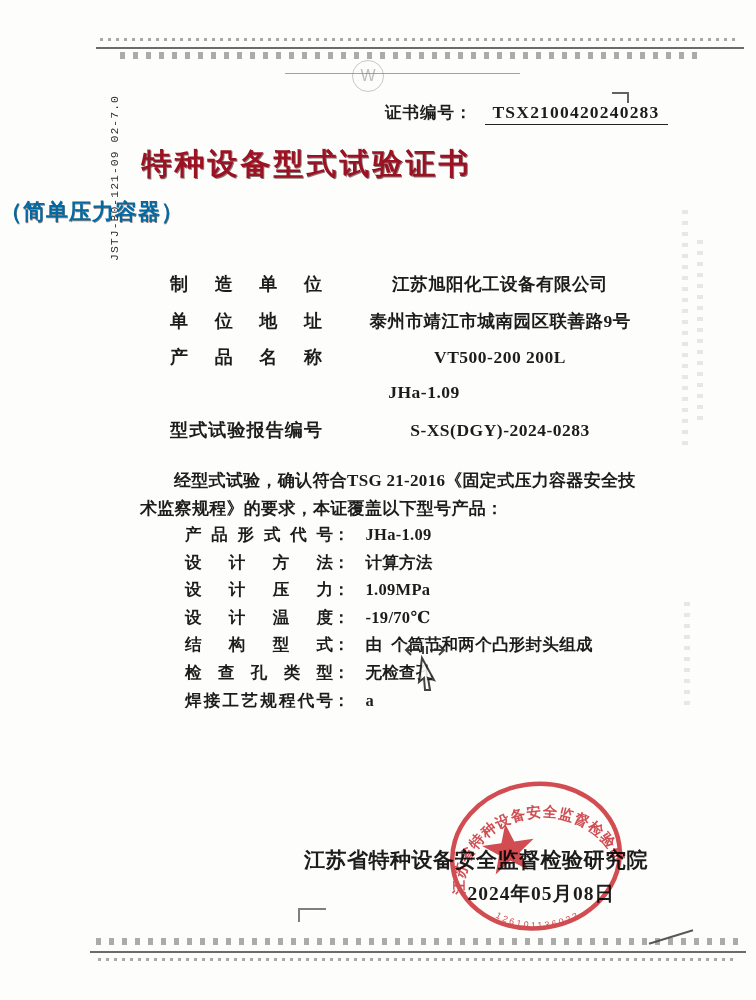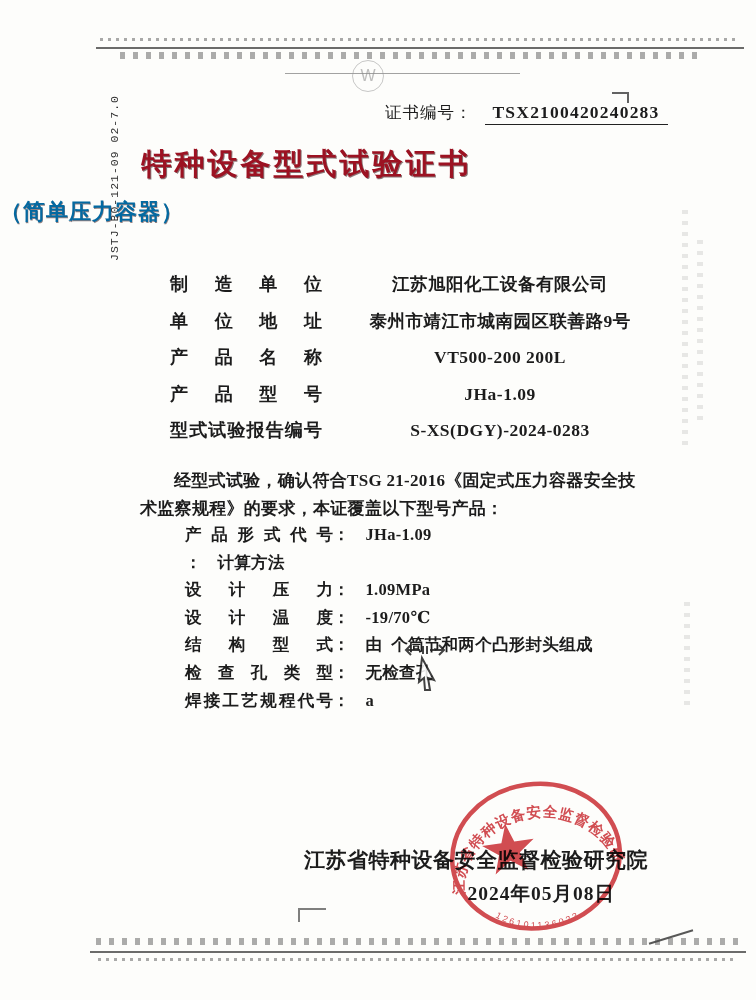--- a/index.html
+++ b/index.html
@@ -25,21 +25,21 @@
   }
   .penstroke{width:46px;border-top:2.5px solid #2e2e2e;transform:rotate(-17deg);opacity:.8;}
   
   .doc-code{
     position:absolute;left:114px;top:178px;transform:translate(-50%,-50%) rotate(-90deg);
     white-space:nowrap;font-family:"Liberation Mono","DejaVu Sans Mono",monospace;
     font-size:11.5px;letter-spacing:1px;color:#2f2f2f;
   }
   
   .certno-row{position:absolute;top:102px;left:385px;font-size:16.5px;display:flex;align-items:baseline;}
-  .certno-label{font-weight:400;letter-spacing:1px;}
+  .certno-label{font-weight:700;letter-spacing:1px;}
   .certno-value{
     font-family:"Liberation Serif","DejaVu Serif",serif;font-weight:700;
     font-size:17.5px;letter-spacing:1.2px;border-bottom:1.8px solid #222;
     padding:0 8px 1px 8px;margin-left:12px;
   }
   
   .title{
     position:absolute;top:144px;left:0;width:613px;text-align:center;
     font-size:30px;font-weight:700;letter-spacing:3px;color:#9c1222;
     text-shadow:1px 1px 0 rgba(40,5,10,.55);
@@ -132,38 +132,38 @@
     </div>
     <div class="field-row">
       <span class="field-label">单位地址</span>
       <span class="field-value">泰州市靖江市城南园区联善路9号</span>
     </div>
     <div class="field-row">
       <span class="field-label">产品名称</span>
       <span class="field-value">VT500-200 200L</span>
     </div>
     <div class="field-row">
-      <span class="field-label">产品型号</span>
       <span class="field-value">JHa-1.09</span>
     </div>
     <div class="field-row">
       <span class="field-label">型式试验报告编号</span>
       <span class="field-value">S-XS(DGY)-2024-0283</span>
     </div>
   </div>
 
   <div class="statement">经型式试验，确认符合TSG 21-2016《固定式压力容器安全技术监察规程》的要求，本证覆盖以下型号产品：</div>
 
   <div class="specs">
     <div class="spec-row">
       <span class="spec-label">产品形式代号</span>
         <span class="spec-colon">：</span>
       <span class="spec-value">JHa-1.09</span>
     </div>
     <div class="spec-row">
+      <span class="spec-label">设计方法</span>
         <span class="spec-colon">：</span>
       <span class="spec-value">计算方法</span>
     </div>
     <div class="spec-row">
       <span class="spec-label">设计压力</span>
         <span class="spec-colon">：</span>
       <span class="spec-value">1.09MPa</span>
     </div>
     <div class="spec-row">
       <span class="spec-label">设计温度</span>

